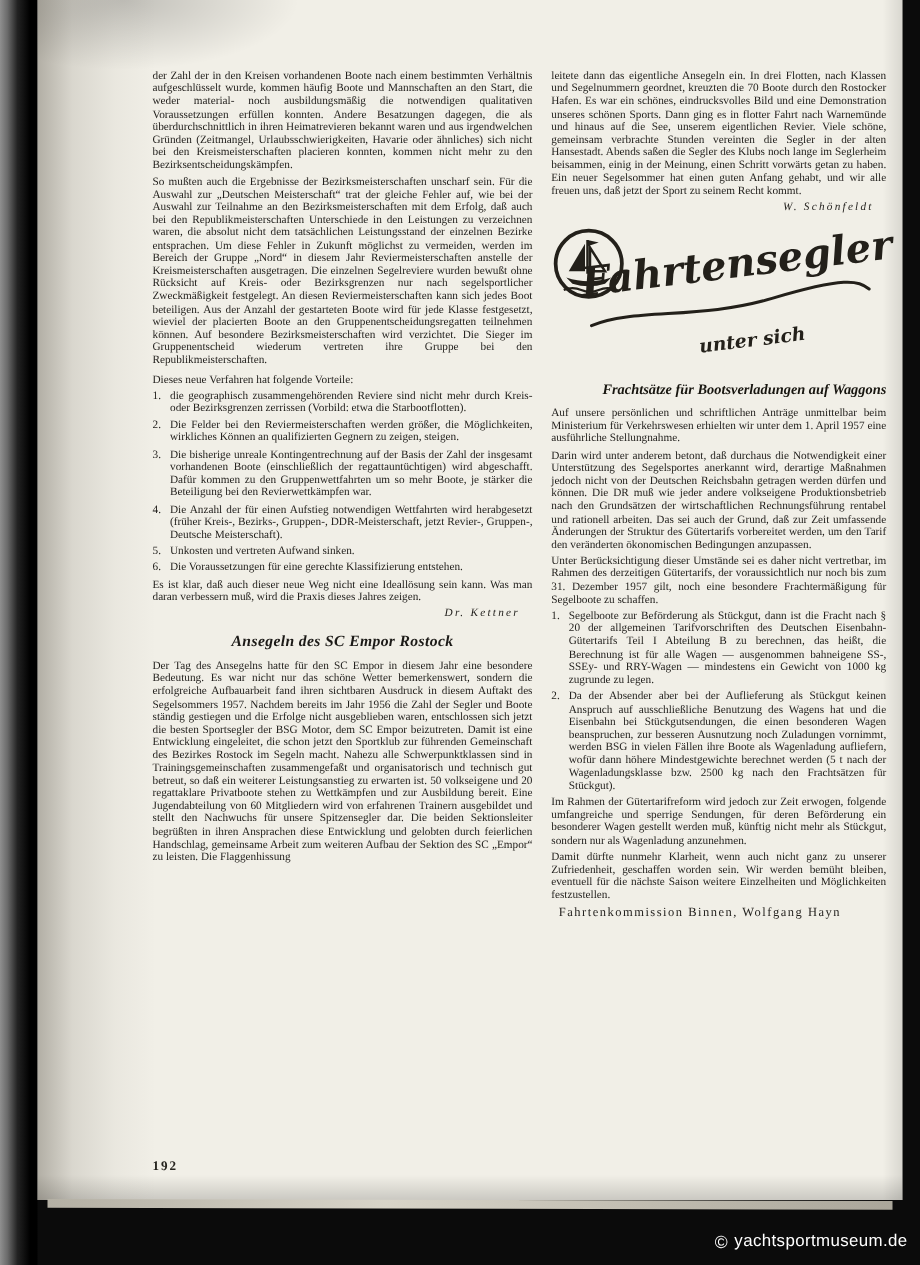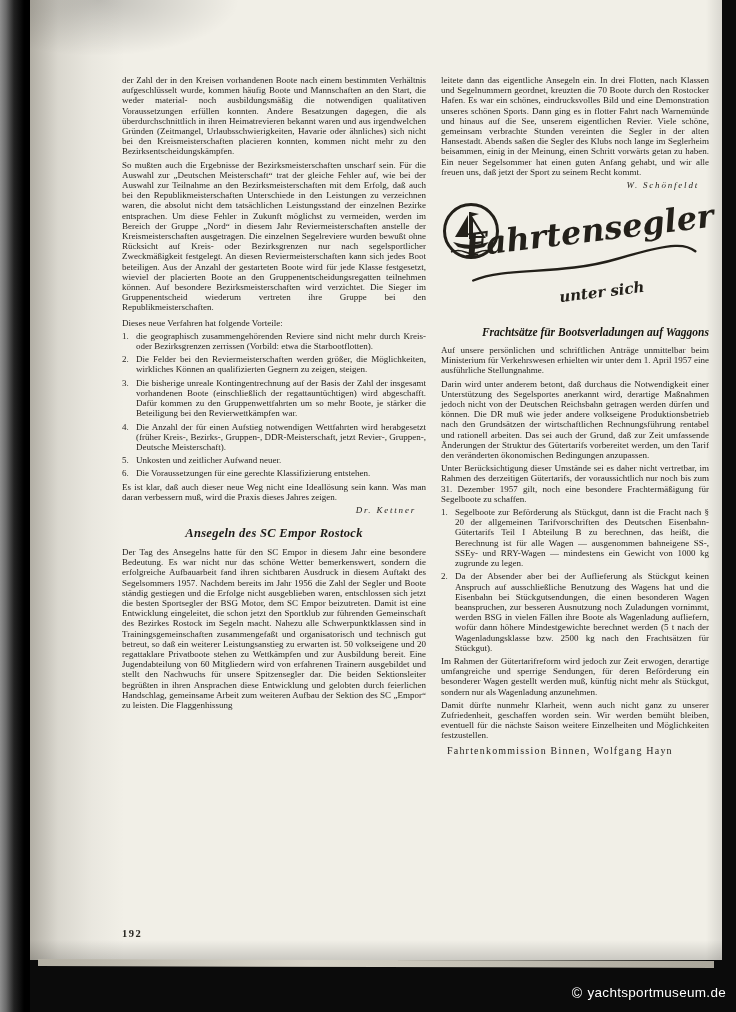--- a/index.html
+++ b/index.html
@@ -24,21 +24,21 @@
       linear-gradient(0deg, rgba(0,0,0,0.16) 0px, rgba(0,0,0,0) 20px),
       linear-gradient(270deg, rgba(0,0,0,0.10) 0px, rgba(0,0,0,0) 16px);
   }
   .page-edge {
     position:absolute; left:38px; top:960px; width:676px; height:7px;
     background:linear-gradient(90deg,#b4b0a4,#d8d4c8 40%,#aaa69a);
     transform:rotate(0.15deg);
   }
   .columns {
     position:absolute; left:92px; top:55px; width:588px;
-    display:flex; gap:15px; color:#201e1b;margin-top:20px;
+    display:flex; gap:15px; color:#201e1b;
   }
   .col-left  { width:304px; }
   .col-right { width:268px; }
   .body {
     margin:0 0 3px 0; font-size:9px; line-height:10.2px; text-align:justify;
   }
   .intro { margin-top:5px; }
   .oli { display:flex; margin:0 0 3px 0; }
   .num { flex:none; width:14px; font-size:9px; line-height:10.2px; }
   .litext { flex:1; font-size:9px; line-height:10.2px; text-align:justify; }
@@ -108,21 +108,21 @@
         <div class="oli">
           <span class="num">3.</span>
           <span class="litext">Die bisherige unreale Kontingentrechnung auf der Basis der Zahl der insgesamt vorhandenen Boote (einschließlich der regattauntüchtigen) wird abgeschafft. Dafür kommen zu den Gruppenwettfahrten um so mehr Boote, je stärker die Beteiligung bei den Revierwettkämpfen war.</span>
         </div>
         <div class="oli">
           <span class="num">4.</span>
           <span class="litext">Die Anzahl der für einen Aufstieg notwendigen Wettfahrten wird herabgesetzt (früher Kreis-, Bezirks-, Gruppen-, DDR-Meisterschaft, jetzt Revier-, Gruppen-, Deutsche Meisterschaft).</span>
         </div>
         <div class="oli">
           <span class="num">5.</span>
-          <span class="litext">Unkosten und zeitlicher Aufwand neuer.</span>
+          <span class="litext">Unkosten und vertreten Aufwand sinken.</span>
         </div>
         <div class="oli">
           <span class="num">6.</span>
           <span class="litext">Die Voraussetzungen für eine gerechte Klassifizierung entstehen.</span>
         </div>
 
         <p class="body">Es ist klar, daß auch dieser neue Weg nicht eine Ideallösung sein kann. Was man daran verbessern muß, wird die Praxis dieses Jahres zeigen.</p>
         <p class="sig">Dr. Kettner</p>
 
         <h3 class="article-title-italic">Ansegeln des SC Empor Rostock</h3>
@@ -157,21 +157,21 @@
 
         <div class="oli">
           <span class="num">1.</span>
           <span class="litext">Segelboote zur Beförderung als Stückgut, dann ist die Fracht nach § 20 der allgemeinen Tarifvorschriften des Deutschen Eisenbahn-Gütertarifs Teil I Abteilung B zu berechnen, das heißt, die Berechnung ist für alle Wagen — ausgenommen bahneigene SS-, SSEy- und RRY-Wagen — mindestens ein Gewicht von 1000 kg zugrunde zu legen.</span>
         </div>
         <div class="oli">
           <span class="num">2.</span>
           <span class="litext">Da der Absender aber bei der Auflieferung als Stückgut keinen Anspruch auf ausschließliche Benutzung des Wagens hat und die Eisenbahn bei Stückgutsendungen, die einen besonderen Wagen beanspruchen, zur besseren Ausnutzung noch Zuladungen vornimmt, werden BSG in vielen Fällen ihre Boote als Wagenladung aufliefern, wofür dann höhere Mindestgewichte berechnet werden (5 t nach der Wagenladungsklasse bzw. 2500 kg nach den Frachtsätzen für Stückgut).</span>
         </div>
 
-        <p class="body">Im Rahmen der Gütertarifreform wird jedoch zur Zeit erwogen, derartige umfangreiche und sperrige Sendungen, für deren Beförderung ein besonderer Wagen gestellt werden muß, künftig nicht mehr als Stückgut, sondern nur als Wagenladung anzunehmen.</p>
+        <p class="body">Im Rahmen der Gütertarifreform wird jedoch zur Zeit erwogen, folgende umfangreiche und sperrige Sendungen, für deren Beförderung ein besonderer Wagen gestellt werden muß, künftig nicht mehr als Stückgut, sondern nur als Wagenladung anzunehmen.</p>
         <p class="body">Damit dürfte nunmehr Klarheit, wenn auch nicht ganz zu unserer Zufriedenheit, geschaffen worden sein. Wir werden bemüht bleiben, eventuell für die nächste Saison weitere Einzelheiten und Möglichkeiten festzustellen.</p>
         <p class="sig-left">Fahrtenkommission Binnen, Wolfgang Hayn</p>
       </div>
 
     </div>
 
     <div class="pagenum">192</div>
   </div>
 
   <div class="page-edge"></div>

